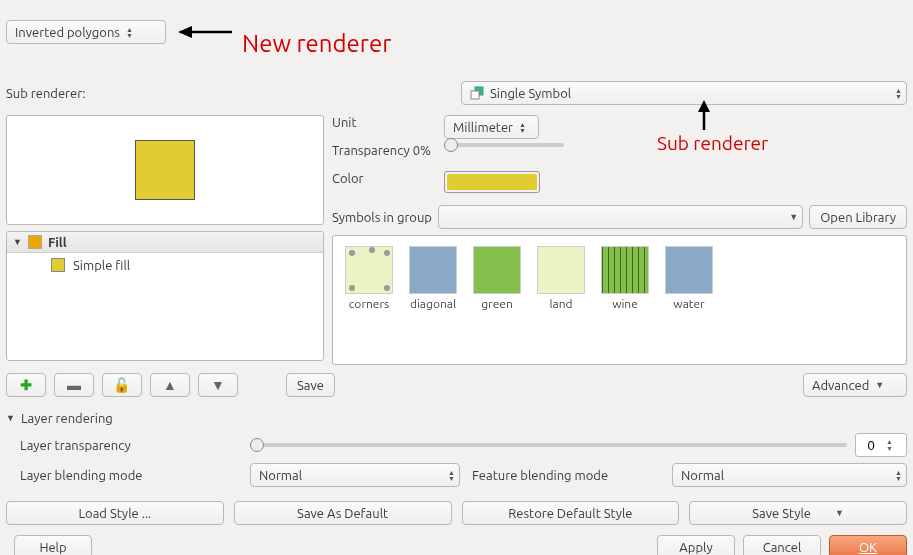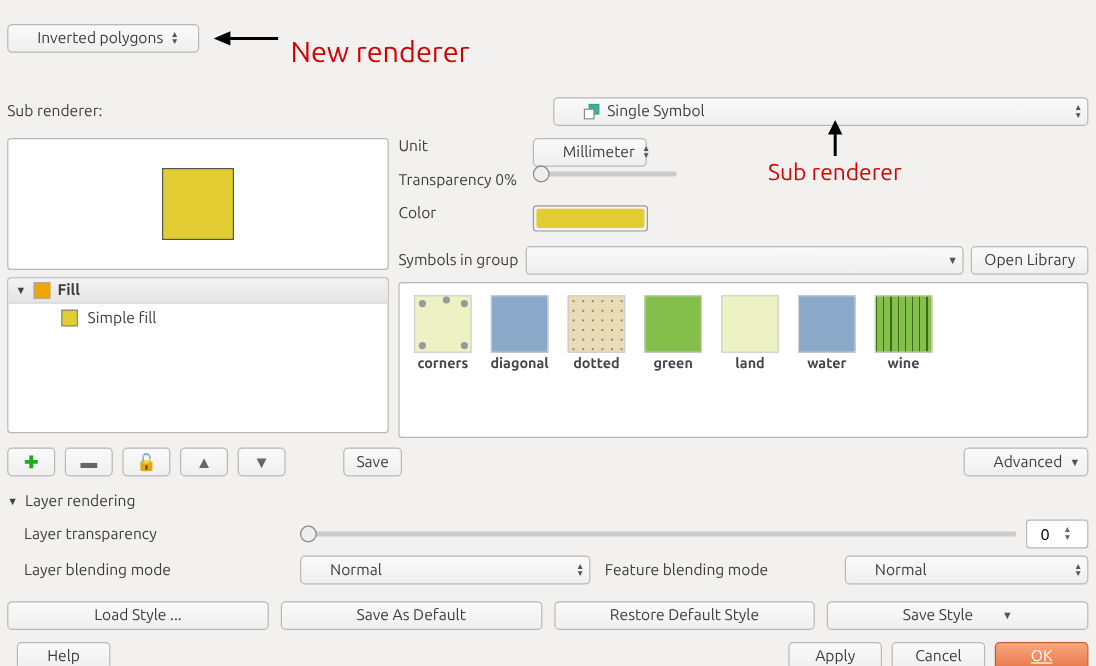--- a/index.html
+++ b/index.html
@@ -13,21 +13,21 @@
   padding: 6px;
   overflow: hidden;
 }
 .combo {
   background: linear-gradient(#fafafa,#efefef);
   border: 1px solid #b8b8b8;
   border-radius: 4px;
   height: 24px;
   display: inline-flex;
   align-items: center;
-  padding: 0 4px 0 24px;
+  padding: 0 4px 0 8px;
   cursor: pointer;
 }
 .combo .spinner {
   margin-left: 6px;
   display: flex;
   flex-direction: column;
   font-size: 7px;
   line-height: 6px;
   color: #555;
 }
@@ -108,21 +108,21 @@
 }
 .t-corners { background:#edf2c5; position:relative; }
 .t-corners::before,.t-corners::after{ content:''; position:absolute; width:6px;height:6px;background:#999;border-radius:50%;}
 .t-corners::before{top:3px;left:3px; box-shadow: 35px 0 #999, 0 35px #999, 35px 35px #999;}
 .t-diagonal { background:#8aa8c8; }
 .t-dotted { background:#e8dbb5; background-image: radial-gradient(#8a8a5a 1px, transparent 1px); background-size:8px 8px; }
 .t-green { background:#85bf4b; }
 .t-land { background:#edf2c5; }
 .t-water { background:#8aa8c8; }
 .t-wine { background:#85bf4b; background-image: repeating-linear-gradient(90deg,#3a6a1a 0,#3a6a1a 1px,transparent 1px,transparent 6px); }
-.symlabel { font-size:12px; color:#444;font-weight:bold; }
+.symlabel { font-size:12px; color:#444; }
 
 .sub-arrow-block {
   position: absolute; left: 640px; top: 100px; text-align:center;
 }
 .sub-arrow-block svg { display:block; margin:0 auto; }
 
 .toolbar-row { display:flex; align-items:center; margin-top:8px; gap:8px; }
 .toolbar-row .spacer { flex:1; }
 .adv-combo { width:104px;align-items:center; }
 
@@ -130,21 +130,21 @@
 .lr-header { display:flex; align-items:center; gap:6px; margin-bottom:8px; }
 .lr-row { display:flex; align-items:center; margin:6px 0 6px 14px; }
 .lr-row .lab { width:230px; }
 .lr-row .slider { flex:1; margin-right:8px; }
 .spinbox {
   display:flex; align-items:center; border:1px solid #b8b8b8; border-radius:3px;
   background:#fff; height:24px; width:52px;
 }
 .spinbox input { border:none; width:30px; text-align:center; font-size:13px; outline:none; background:transparent;}
 .spinbox .spn { display:flex; flex-direction:column; font-size:7px; line-height:7px; color:#666; padding-right:2px;}
-.blend-combo { width:242px; }
+.blend-combo { width:210px; }
 
 .style-buttons { display:flex; gap:10px; margin-top:14px;border-radius:10px; }
 .style-buttons .btn { flex:1; justify-content:center; }
 
 .bottom-row { display:flex; align-items:center; margin-top:10px; }
 .bottom-row .spacer { flex:1; }
 .bottom-row .btn { min-width:78px; justify-content:center; margin-left:8px; }
 .btn.ok { background: linear-gradient(#f8a77e,#e87848); border-color:#c25a2a;}
 .btn.ok span { color:#fff; text-decoration:underline; text-decoration-color:#fff;}
 
@@ -181,21 +181,21 @@
       <span class="spinner">▲<br>▼</span>
     </div>
   </div>
 </div>
 
 <div class="sub-arrow-block">
   <svg width="18" height="30">
       <line x1="9" y1="30" x2="9" y2="8" stroke="#000" stroke-width="2.5"></line>
       <polygon points="9,0 3,12 15,12" fill="#000"></polygon>
     </svg>
-  <div class="red-label" style="font-size:19px; margin-top:2px;">Sub renderer</div>
+  <div class="red-label" style="font-size:19px; margin-top:2px;margin-left:17px;">Sub renderer</div>
 </div>
 
 <div class="mid">
   <div class="left-col">
     <div class="preview-box">
       <div class="swatch-yellow"></div>
     </div>
     <div class="fill-tree">
       <div class="fill-header">
         <span class="tri">▼</span>
@@ -242,38 +242,34 @@
       <div class="symgrid">
         <div class="symcell">
             <div class="symtile t-corners"></div>
             <div class="symlabel">corners</div>
           </div>
         <div class="symcell">
             <div class="symtile t-diagonal"></div>
             <div class="symlabel">diagonal</div>
           </div>
         <div class="symcell">
-            <div class="symtile t-dotted"></div>
-            <div class="symlabel">dotted</div>
-          </div>
-        <div class="symcell">
             <div class="symtile t-green"></div>
             <div class="symlabel">green</div>
           </div>
         <div class="symcell">
             <div class="symtile t-land"></div>
             <div class="symlabel">land</div>
           </div>
         <div class="symcell">
+            <div class="symtile t-wine"></div>
+            <div class="symlabel">wine</div>
+          </div>
+        <div class="symcell">
             <div class="symtile t-water"></div>
             <div class="symlabel">water</div>
-          </div>
-        <div class="symcell">
-            <div class="symtile t-wine"></div>
-            <div class="symlabel">wine</div>
           </div>
       </div>
     </div>
   </div>
 </div>
 
 <div class="toolbar-row">
   <div class="btn small">
       <span style="color:#2a2;font-weight:bold;">✚</span>
     </div>

